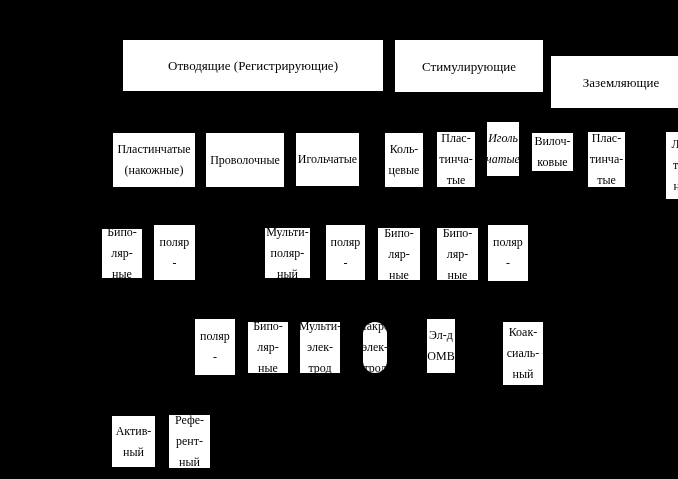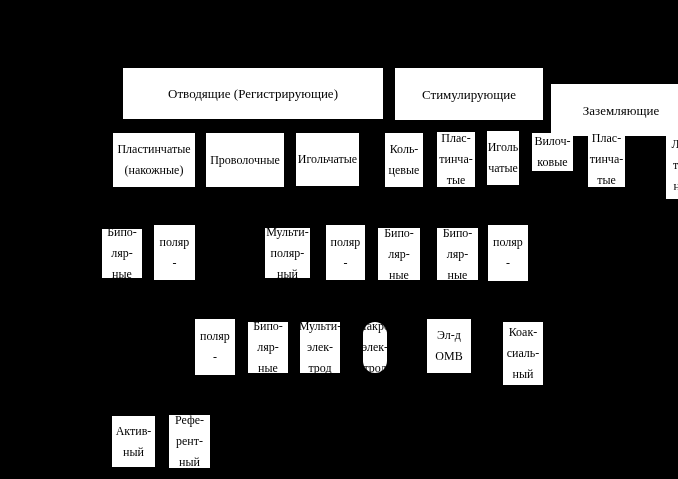--- a/index.html
+++ b/index.html
@@ -24,40 +24,39 @@
     justify-content: center;
     text-align: center;
     white-space: pre-line;
     font-size: 12px;
     line-height: 21px;
     box-sizing: border-box;
   }
   .box[data-level="0"] {
     font-size: 13px;
     line-height: 15px;
-    margin-top: 28px;
   }
 </style>
 </head>
 <body>
 
 <div class="canvas" style="--diagram-bg: #000000; --box-fill: #ffffff; --box-text: #000000;">
     <div class="box" data-level="0" style="left: 123px; top: 40px; width: 260px; height: 51px;">Отводящие (Регистрирующие)</div>
     <div class="box" data-level="0" style="left: 395px; top: 40px; width: 148px; height: 52px;">Стимулирующие</div>
     <div class="box" data-level="0" style="left: 551px; top: 56px; width: 140px; height: 52px;">Заземляющие</div>
     <div class="box" data-level="1" style="left: 113px; top: 133px; width: 82px; height: 54px;">Пластинчатые
 (накожные)</div>
     <div class="box" data-level="1" style="left: 206px; top: 133px; width: 78px; height: 54px;">Проволочные</div>
     <div class="box" data-level="1" style="left: 296px; top: 133px; width: 63px; height: 53px;">Игольчатые</div>
     <div class="box" data-level="1" style="left: 385px; top: 133px; width: 38px; height: 54px;">Коль-
 цевые</div>
     <div class="box" data-level="1" style="left: 437px; top: 132px; width: 38px; height: 55px;">Плас-
 тинча-
 тые</div>
-    <div class="box" data-level="1" style="left: 487px; top: 131px; width: 32px; height: 54px;">Иголь
+    <div class="box" data-level="1" style="left: 487px; top: 122px; width: 32px; height: 54px; font-style: italic;">Иголь
 чатые</div>
     <div class="box" data-level="1" style="left: 532px; top: 133px; width: 41px; height: 38px; text-align: center;">Вилоч-
 ковые</div>
     <div class="box" data-level="1" style="left: 588px; top: 132px; width: 37px; height: 55px;">Плас-
 тинча-
 тые</div>
     <div class="box" data-level="1" style="left: 666px; top: 132px; width: 35px; height: 67px;">Лен-
 точ-
 ные</div>
     <div class="box" data-level="2" style="left: 102px; top: 229px; width: 40px; height: 49px;">Бипо-
@@ -90,21 +89,21 @@
 ные</div>
     <div class="box" data-level="3" style="left: 248px; top: 322px; width: 40px; height: 51px;">Бипо-
 ляр-
 ные</div>
     <div class="box" data-level="3" style="left: 300px; top: 322px; width: 40px; height: 51px;">Мульти-
 элек-
 трод</div>
     <div class="box" data-level="3" style="left: 363px; top: 322px; width: 24px; height: 51px; border-radius: 15px;">Макро-
 элек-
 трод</div>
-    <div class="box" data-level="3" style="left: 427px; top: 319px; width: 44px; height: 54px;">Эл-д
+    <div class="box" data-level="3" style="left: 427px; top: 319px; width: 28px; height: 54px;">Эл-д
 ОМВ</div>
     <div class="box" data-level="3" style="left: 503px; top: 322px; width: 40px; height: 63px;">Коак-
 сиаль-
 ный</div>
     <div class="box" data-level="4" style="left: 112px; top: 416px; width: 43px; height: 51px;">Актив-
 ный</div>
     <div class="box" data-level="4" style="left: 169px; top: 415px; width: 41px; height: 53px;">Рефе-
 рент-
 ный</div>
   </div>

